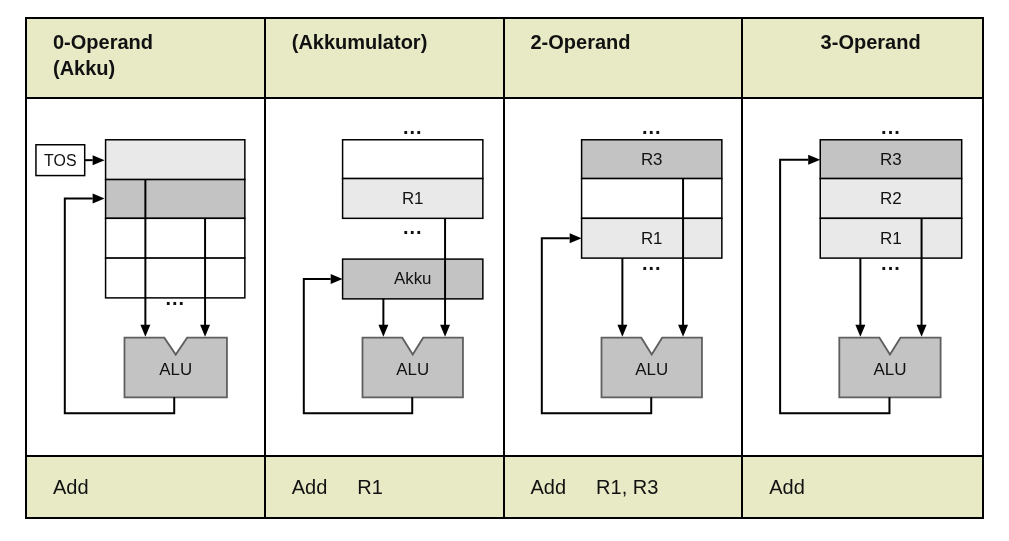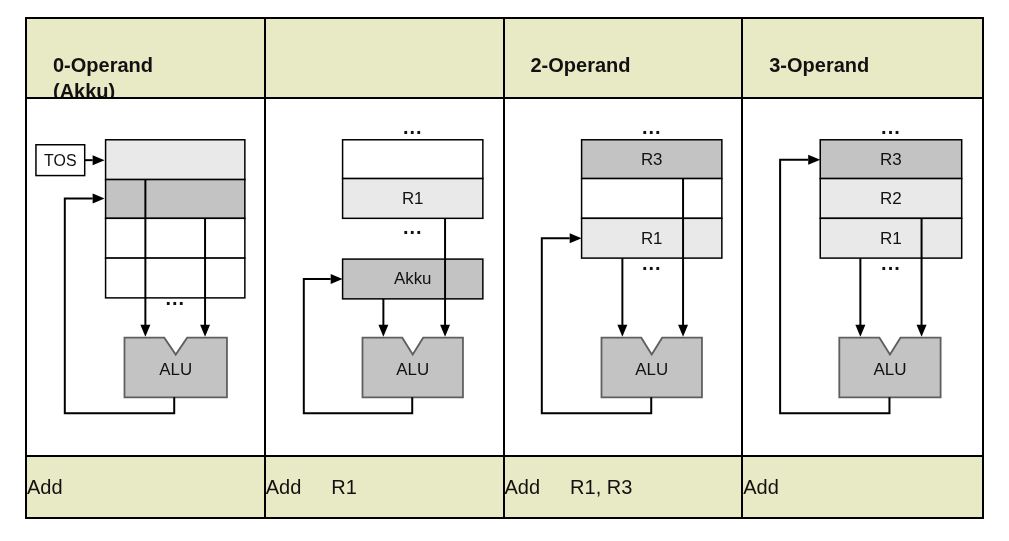--- a/index.html
+++ b/index.html
@@ -6,27 +6,27 @@
     --header-bg:#e8eac5; --cell-light:#e9e9e9; --cell-medium:#c3c3c3;
     --table-border:#000000; --page-bg:#ffffff;
   }
   html,body{margin:0;padding:0;background:var(--page-bg);}
   .canvas{position:relative;width:1009px;height:541px;background:var(--page-bg);
           font-family:"Liberation Sans",sans-serif;color:#111;}
   .isa-table{position:absolute;left:25px;top:17px;width:955px;height:498px;
              border:2px solid var(--table-border);display:grid;
              grid-template-columns:repeat(4,1fr);grid-template-rows:80px 358px 60px;}
   .cell{border-right:2px solid var(--table-border);box-sizing:border-box;overflow:hidden;}
-  .cell:nth-child(4n){border-right:none;}
+  .cell:nth-child(4n){border-right:none;text-align:center;}
   .header-cell{background:var(--header-bg);border-bottom:2px solid var(--table-border);
-               padding:33px 10px 0 26px;font-size:20px;font-weight:bold;line-height:26px;}
+               padding:10px 10px 0 26px;font-size:20px;font-weight:bold;line-height:26px;}
   .body-cell{position:relative;background:#fff;border-bottom:2px solid var(--table-border);}
   .body-cell svg{position:absolute;left:0;top:0;width:100%;height:100%;display:block;}
   .footer-cell{background:var(--header-bg);display:flex;align-items:center;
-               font-size:20px;}
+               padding-left:26px;font-size:20px;}
   .operands{margin-left:30px;}
   
   .lbl{font-family:"Liberation Sans",sans-serif;font-size:17px;fill:#111;}
   .tos-lbl{font-family:"Liberation Sans",sans-serif;font-size:16px;fill:#111;}
   .dots{font-family:"Liberation Sans",sans-serif;font-size:20px;font-weight:bold;
         fill:#111;letter-spacing:1px;}
   .wire{stroke:#000;stroke-width:2;fill:none;}
   .boxline{stroke:#000;stroke-width:1.5;}
   .head{fill:#000;stroke:none;}
 </style>
@@ -34,20 +34,21 @@
 <body>
 
 <div class="canvas">
   <div class="isa-table">
 
     <div class="cell header-cell">
       <div>0-Operand</div>
       <div>(Akku)</div>
     </div>
     <div class="cell header-cell">
+      <div>(Akkumulator)</div>
     </div>
     <div class="cell header-cell">
       <div>2-Operand</div>
       <div></div>
     </div>
     <div class="cell header-cell">
       <div>3-Operand</div>
       <div></div>
     </div>
 

